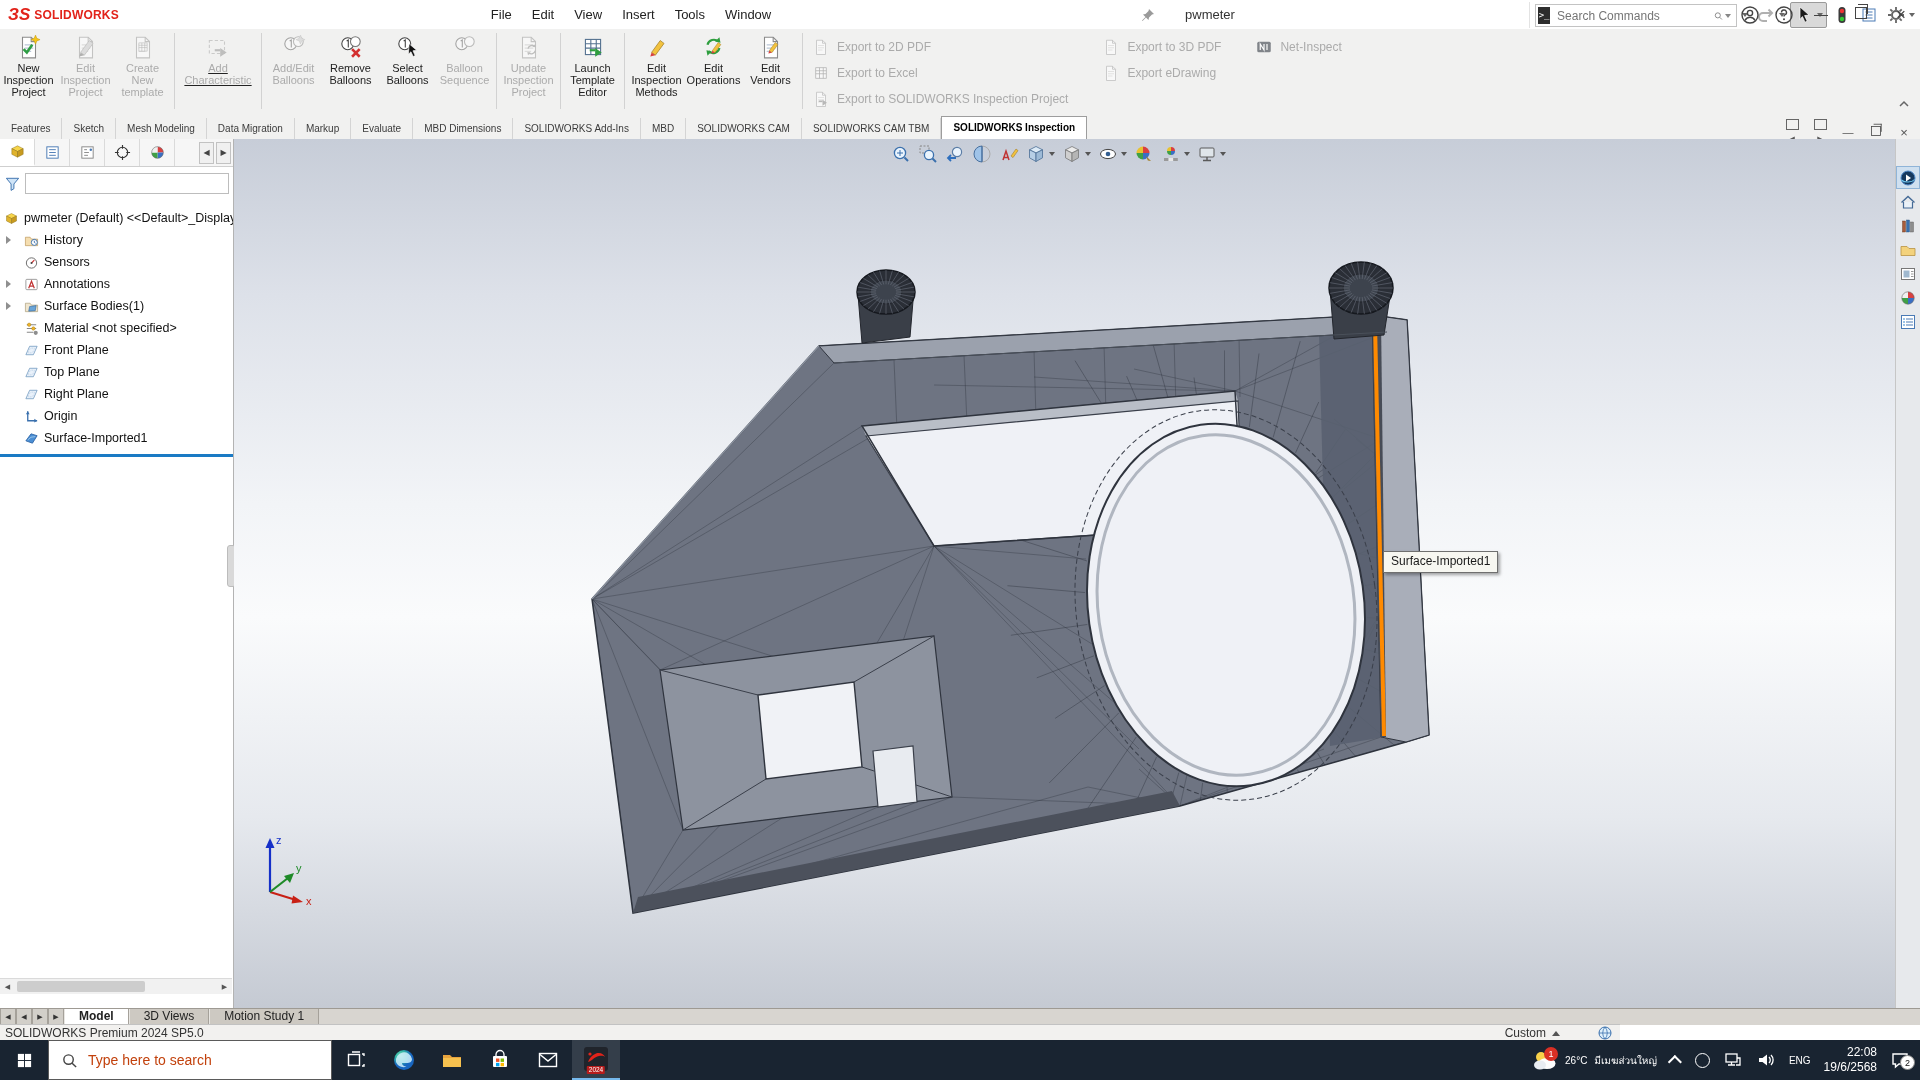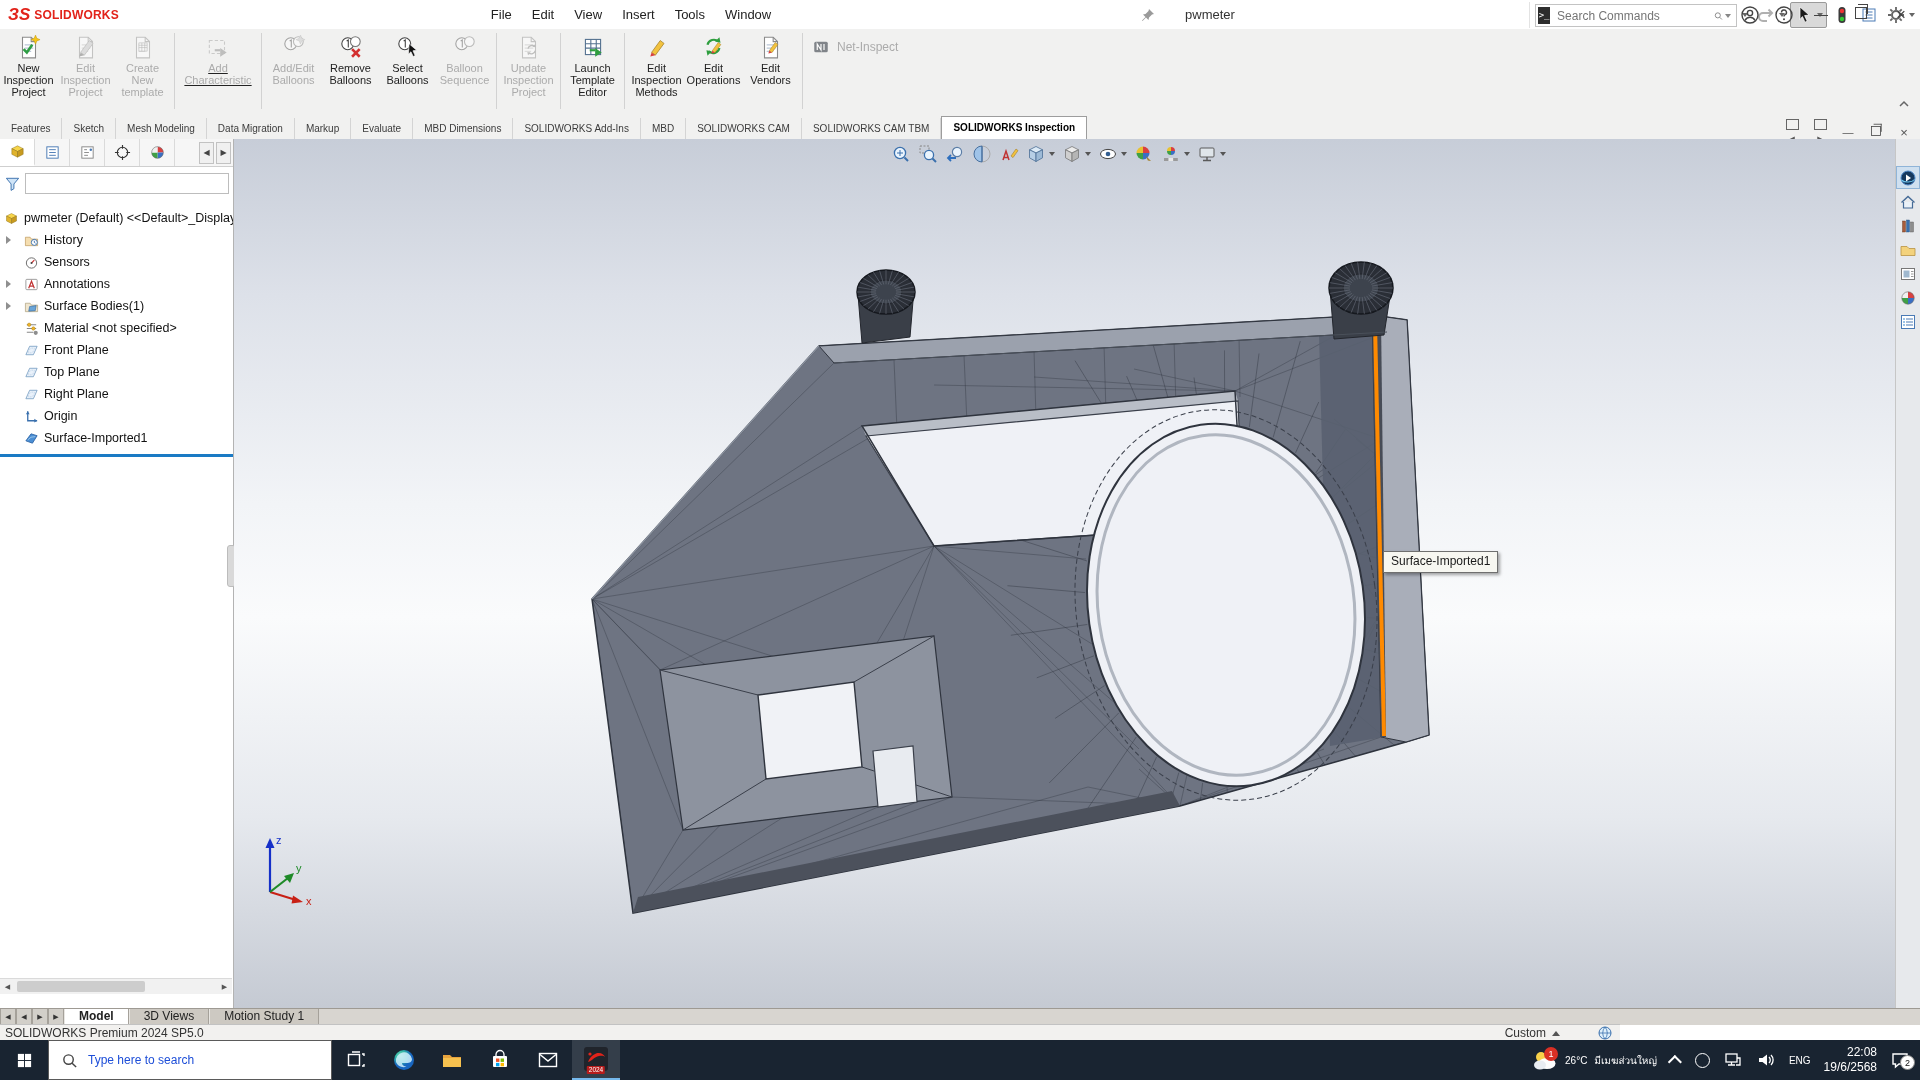--- a/index.html
+++ b/index.html
@@ -120,21 +120,21 @@
   #status-left{position:absolute;left:5px;top:0;line-height:16px;}
   #status-right{position:absolute;right:60px;top:0;line-height:16px;display:flex;align-items:center;gap:6px;}
   .cust-caret{width:0;height:0;border-left:4px solid transparent;border-right:4px solid transparent;
         border-bottom:5px solid #555;}
   #status-globe{position:absolute;right:8px;top:1px;}
   
   #taskbar{position:absolute;left:0;top:1040px;width:1920px;height:40px;background:#192431;color:#fff;}
   #tb-start{position:absolute;left:0;top:0;width:48px;height:40px;display:flex;align-items:center;justify-content:center;}
   #tb-search{position:absolute;left:48px;top:0;width:284px;height:40px;background:#ffffff;
         border:1px solid #5a5a5a;display:flex;align-items:center;gap:10px;padding-left:12px;box-sizing:border-box;}
-  #tb-search span{color:#1d4ed8;font-size:12px;}
+  #tb-search span{color:#c2410c;font-size:14px;}
   .tb-apps{position:absolute;left:332px;top:0;display:flex;height:40px;}
   .tb-app{width:48px;height:40px;display:flex;align-items:center;justify-content:center;position:relative;}
   .tb-app.active{background:rgba(255,255,255,.12);border-bottom:2px solid #76b9ed;box-sizing:border-box;}
   .sw-badge{position:absolute;bottom:4px;left:50%;transform:translateX(-50%);font-size:6.5px;color:#fff;
         background:#b71c1c;padding:0 2px;border-radius:1px;line-height:8px;}
   #tb-tray{position:absolute;right:0;top:0;height:40px;display:flex;align-items:center;gap:13px;padding-right:10px;}
   .tray-txt{font-size:10px;color:#fff;}
   .weather{display:flex;align-items:center;gap:7px;position:relative;padding:0 2px;}
   .badge{position:absolute;border-radius:50%;font-size:9px;display:flex;align-items:center;justify-content:center;}
   .badge.red{width:14px;height:14px;background:#d93025;color:#fff;top:-2px;left:14px;}
@@ -681,20 +681,55 @@
       <svg class="i26">
           <use href="#sym-doc"></use>
           <use href="#sym-pencil" x="6" y="4" width="18" height="18"></use>
         </svg>
       <span class="rlabel">Edit
 Vendors</span>
     </div>
   </div>
   <div class="rsep"></div>
   <div class="rexports">
+    <div class="excol">
+      <div class="exrow">
+          <svg class="i18">
+            <use href="#sym-doc"></use>
+          </svg>
+          <span>Export to 2D PDF</span>
+        </div>
+      <div class="exrow">
+          <svg class="i18">
+            <use href="#sym-grid"></use>
+          </svg>
+          <span>Export to Excel</span>
+        </div>
+      <div class="exrow">
+          <svg class="i18">
+            <use href="#sym-doc"></use>
+            <use href="#sym-greenarrow"></use>
+          </svg>
+          <span>Export to SOLIDWORKS Inspection Project</span>
+        </div>
+    </div>
+    <div class="excol">
+      <div class="exrow">
+          <svg class="i18">
+            <use href="#sym-doc"></use>
+          </svg>
+          <span>Export to 3D PDF</span>
+        </div>
+      <div class="exrow">
+          <svg class="i18">
+            <use href="#sym-doc"></use>
+          </svg>
+          <span>Export eDrawing</span>
+        </div>
+    </div>
     <div class="excol">
       <div class="exrow keepicon">
           <svg class="i18">
             <use href="#sym-ni"></use>
           </svg>
           <span>Net-Inspect</span>
         </div>
     </div>
   </div>
 </div>

